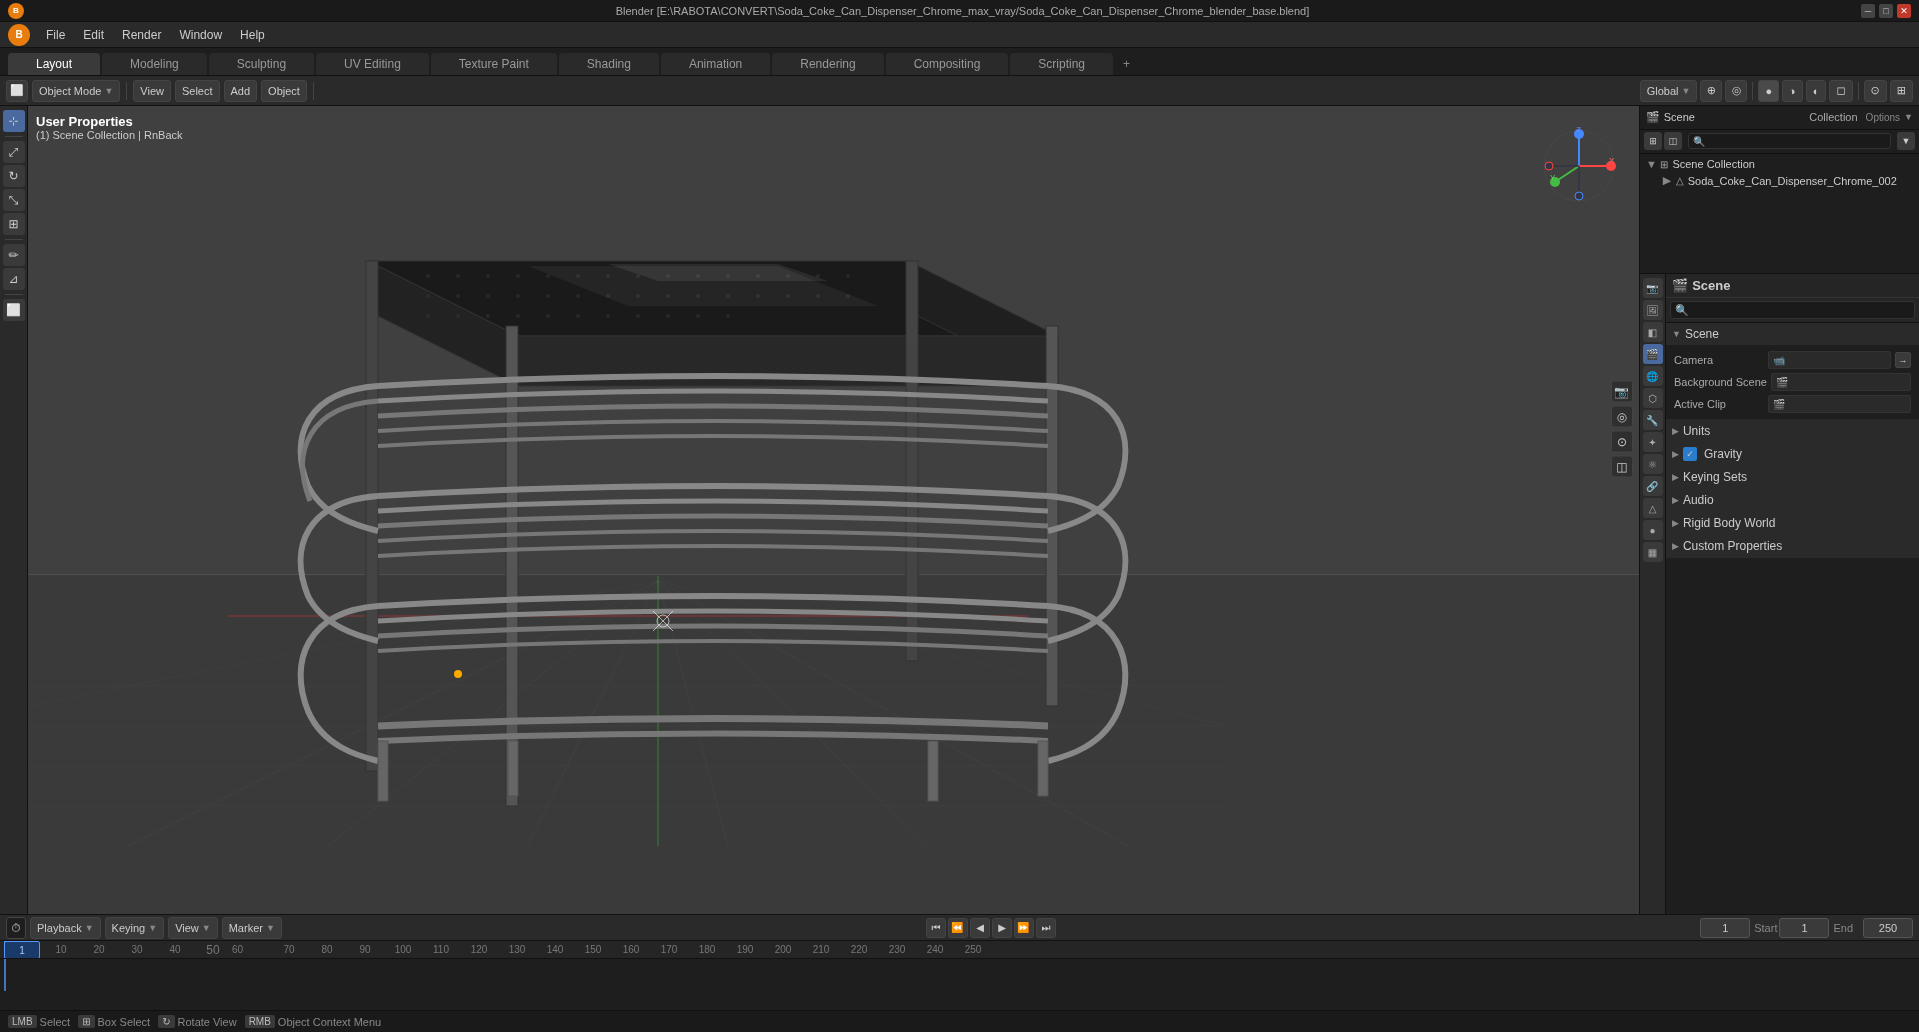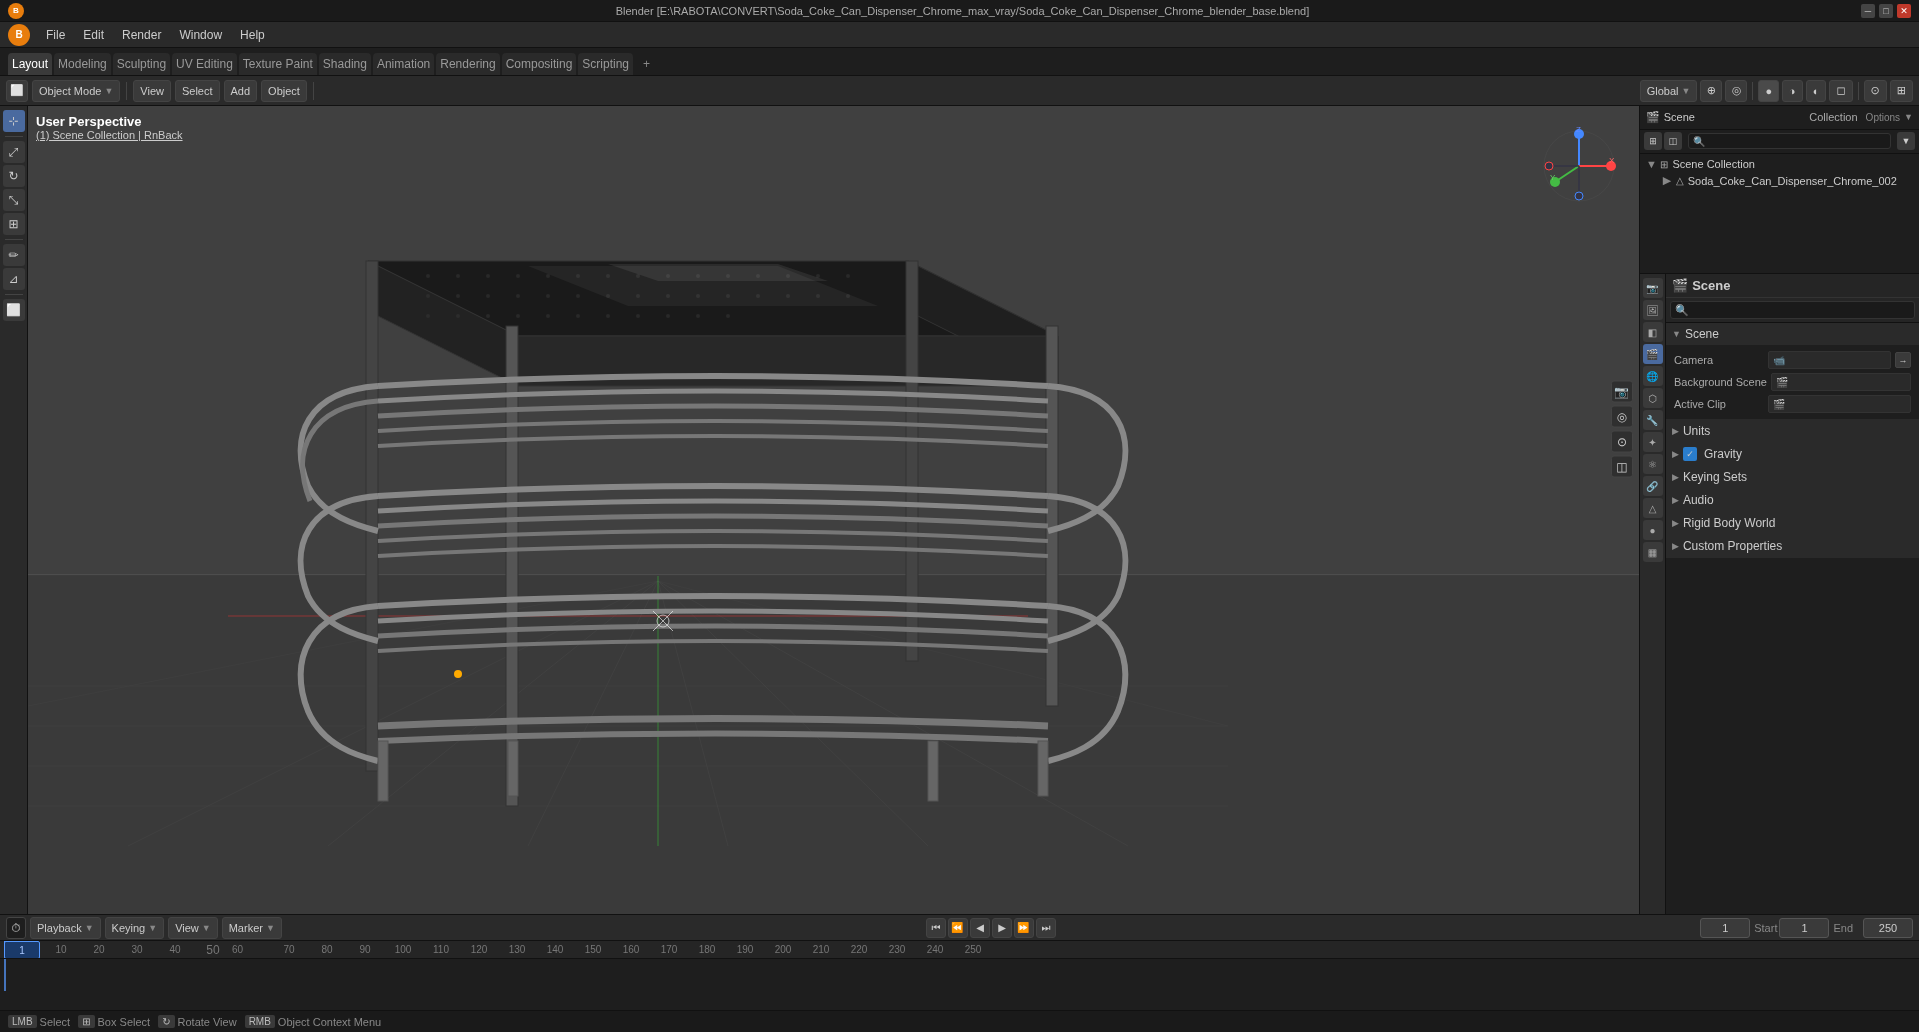--- a/index.html
+++ b/index.html
@@ -75,21 +75,21 @@
     .workspace-tabs {
       height: 28px;
       background: #1e1e1e;
       display: flex;
       align-items: flex-end;
       padding: 0 8px;
       flex-shrink: 0;
       border-bottom: 1px solid #111;
     }
     .workspace-tab {
-      padding: 4px 4px;
+      padding: 4px 28px;
       font-size: 12px;
       color: #999;
       cursor: pointer;
       border-radius: 4px 4px 0 0;
       background: #2a2a2a;
       margin-right: 2px;
       height: 22px;
       display: flex;
       align-items: center;
     }
@@ -202,21 +202,21 @@
 
     
     .viewport-info {
       position: absolute;
       top: 8px;
       left: 8px;
       color: #fff;
       font-size: 12px;
     }
     .viewport-info-line1 { font-weight: bold; font-size: 13px; }
-    .viewport-info-line2 { color: #ccc; font-size: 11px; text-decoration: underline; }
+    .viewport-info-line2 { color: #ccc; font-size: 11px; }
 
     
     .right-panel {
       width: 280px;
       background: #1e1e1e;
       display: flex;
       flex-direction: column;
       border-left: 1px solid #111;
       flex-shrink: 0;
     }
@@ -702,21 +702,21 @@
       <polygon points="580,158 750,158 800,175 630,175" fill="white" opacity="0.08"></polygon>
 
       <line x1="625" y1="505" x2="645" y2="525" stroke="#fff" stroke-width="1" opacity="0.6"></line>
       <line x1="645" y1="505" x2="625" y2="525" stroke="#fff" stroke-width="1" opacity="0.6"></line>
       <circle cx="635" cy="515" r="6" fill="none" stroke="#fff" stroke-width="1" opacity="0.6"></circle>
 
       <circle cx="430" cy="568" r="4" fill="#ffaa00"></circle>
     </svg>
 
     <div class="viewport-info">
-      <div class="viewport-info-line1">User Perspective</div>
+      <div class="viewport-info-line1">User Properties</div>
       <div class="viewport-info-line2">(1) Scene Collection | RnBack</div>
     </div>
 
     <div class="gizmo-container">
       <svg width="80" height="80" xmlns="http://www.w3.org/2000/svg">
 
         <circle cx="40" cy="40" r="35" fill="none" stroke="#555" stroke-width="1" opacity="0.3"></circle>
 
         <line x1="40" y1="40" x2="40" y2="8" stroke="#4488ff" stroke-width="2"></line>
         <circle cx="40" cy="8" r="5" fill="#4488ff"></circle>

